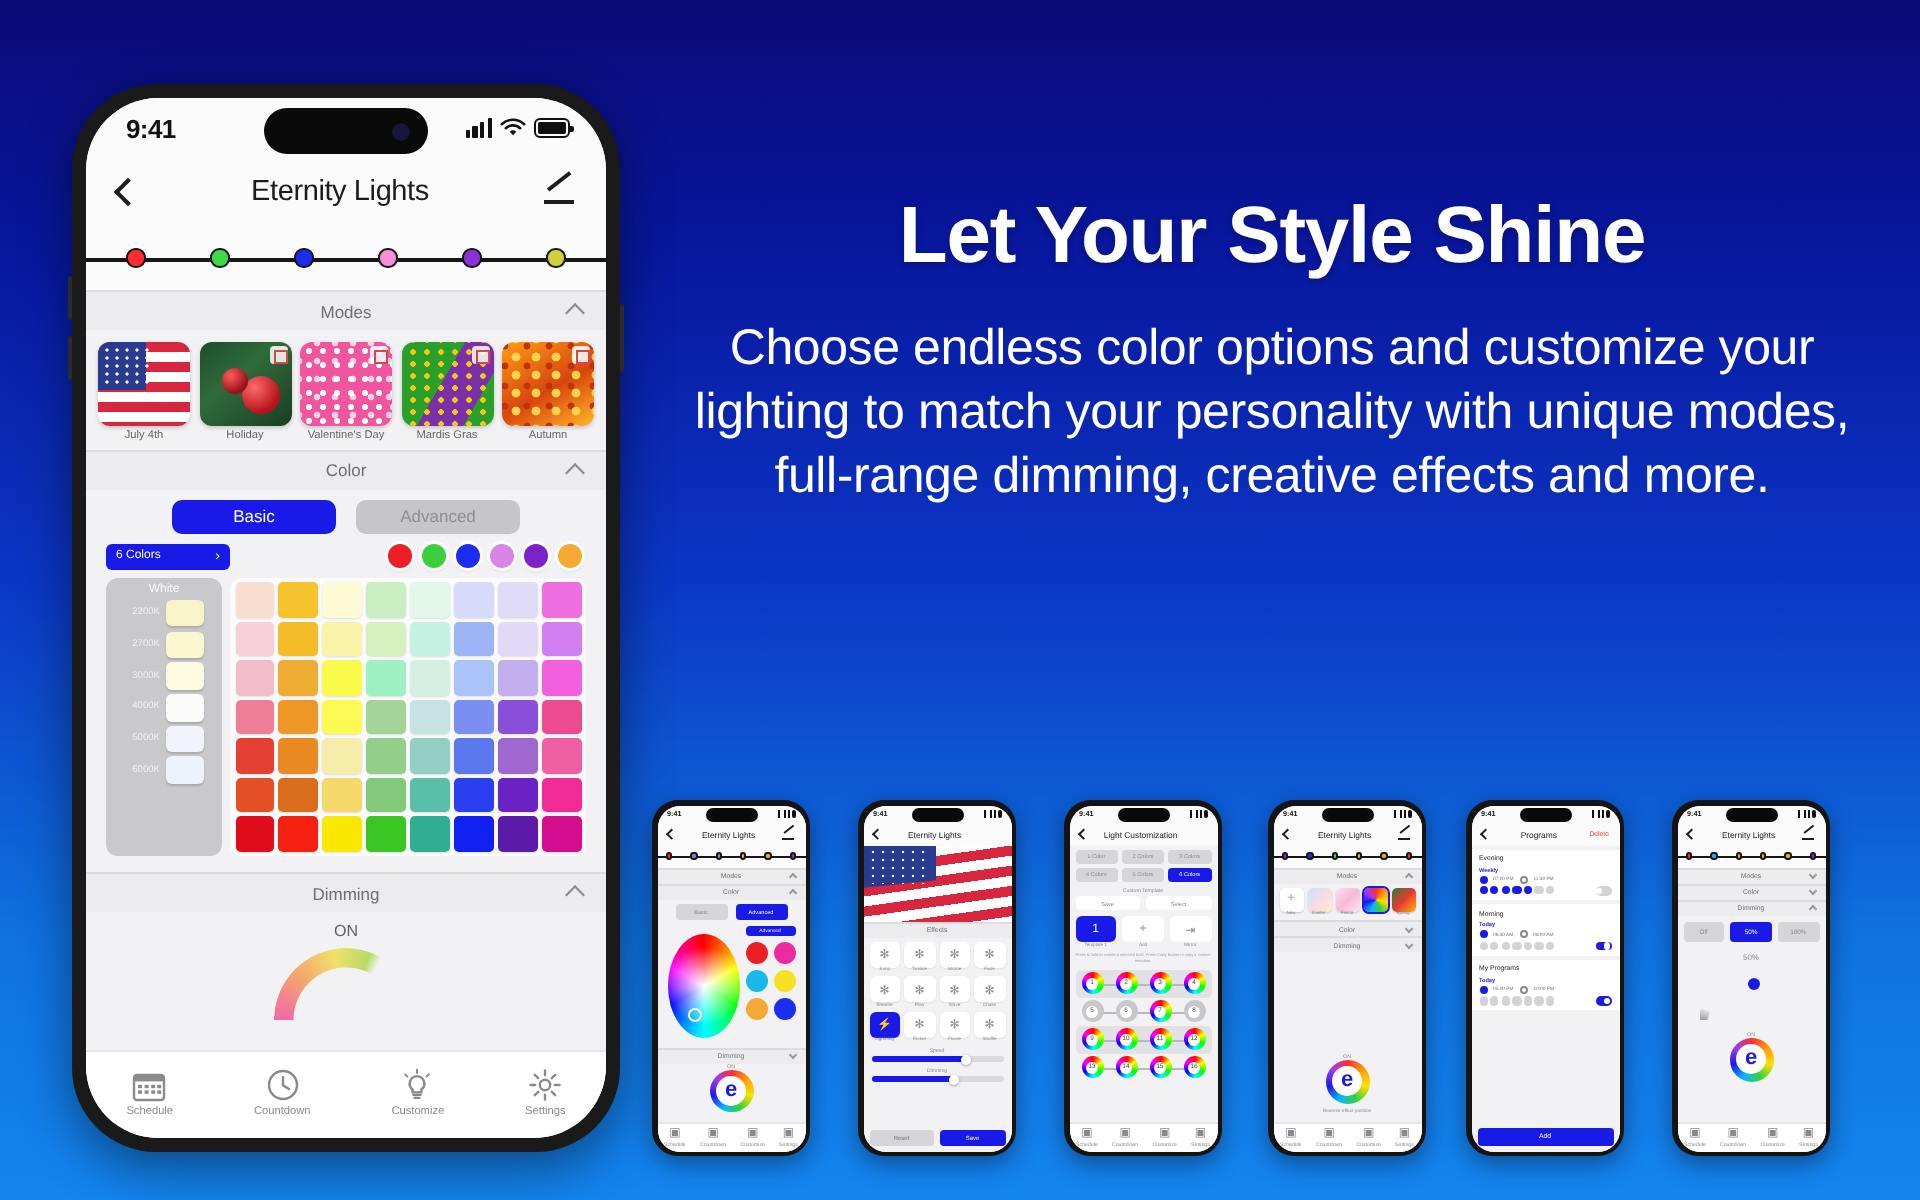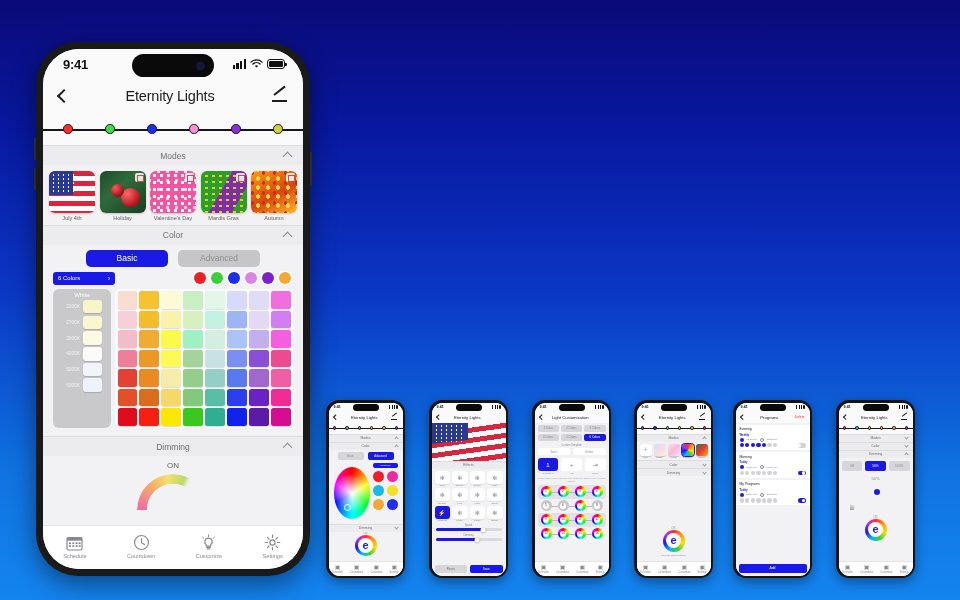--- a/index.html
+++ b/index.html
@@ -500,20 +500,22 @@
               <path d="M8.5 1.2v2.4M8.5 13.4v2.4M1.2 8.5h2.4M13.4 8.5h2.4M3.4 3.4l1.7 1.7M11.9 11.9l1.7 1.7M13.6 3.4l-1.7 1.7M5.1 11.9l-1.7 1.7" stroke="#8a8a8e" stroke-width="1.2" stroke-linecap="round"></path>
             </svg>
           </div>
           <div class="tl">Settings</div>
         </div>
       </div>
   </div>
 </div>
 
 <div class="copy">
+  <div class="headline">Let Your Style Shine</div>
+  <div class="subcopy">Choose endless color options and customize your lighting to match your personality with unique modes, full-range dimming, creative effects and more.</div>
 </div>
 
 <div class="mini" style="left:326px;top:400px;">
   <div class="mini-screen">
     <div class="m-sb">
       <span class="tt">9:41</span>
       <span class="m-notch"></span>
       <span class="ii">
           <span></span>
           <span></span>

